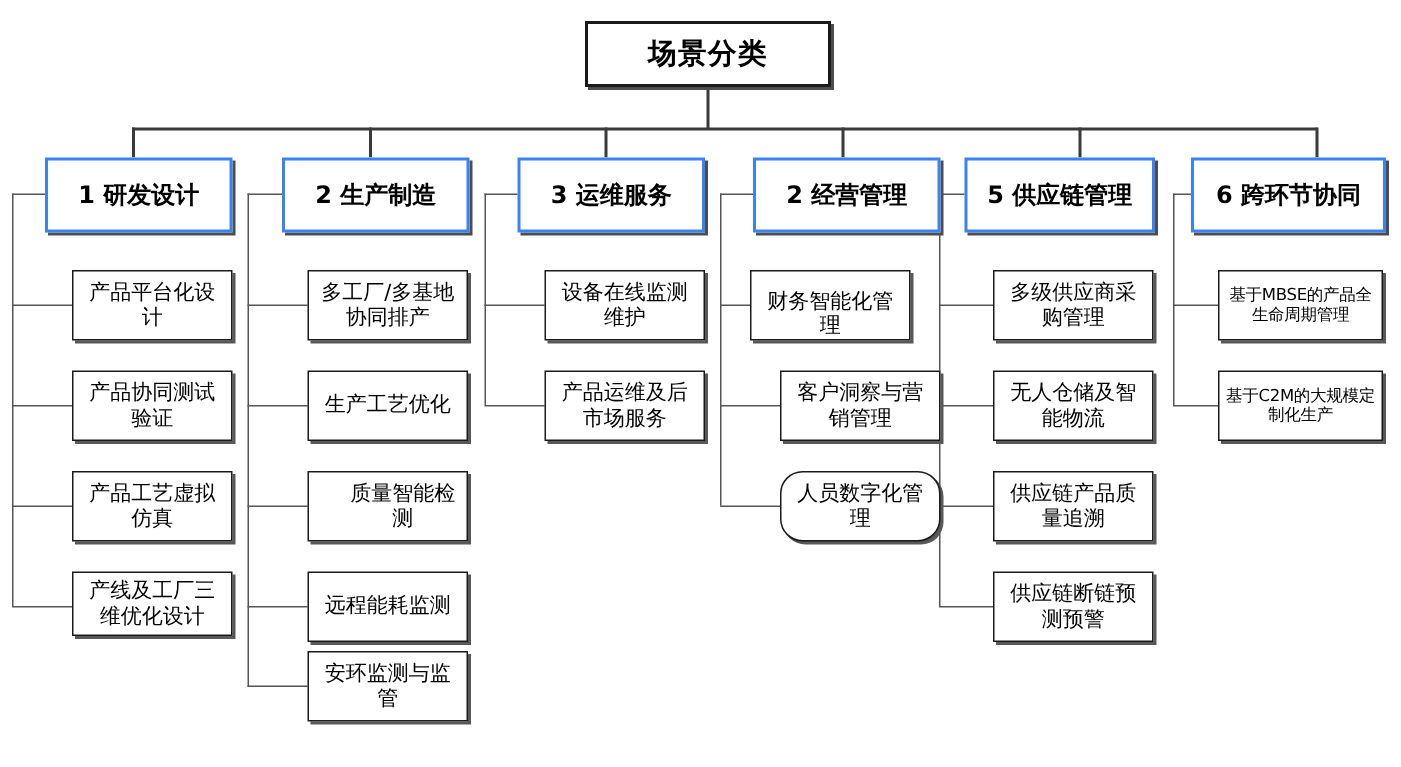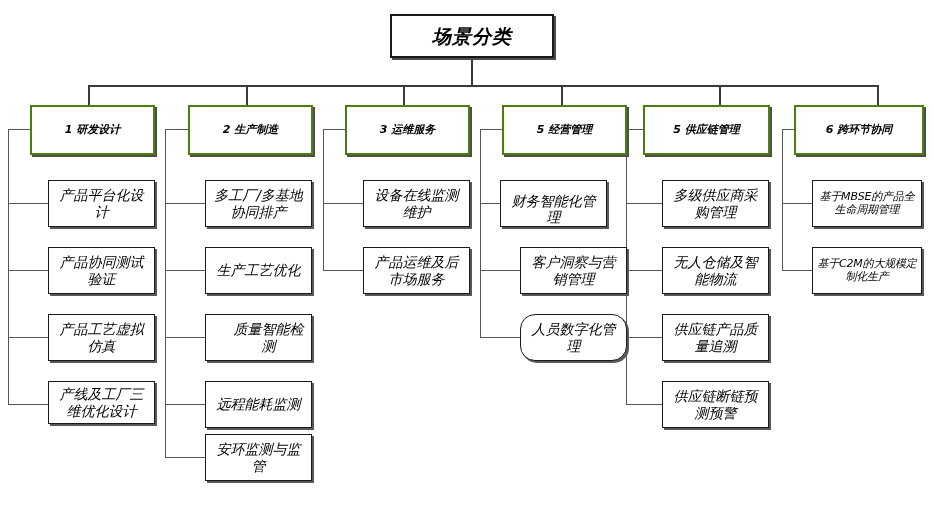--- a/index.html
+++ b/index.html
@@ -29,35 +29,34 @@
     text-align: center;
     color: #000000;
     z-index: 5;
   }
   .node .label {
     display: block;
     width: 100%;
     padding: 0 4px;
     box-sizing: border-box;
     line-height: 1.18;
-    font-style: italic;
   }
 
   .root {
     border: 2px solid #1a1a1a;
     box-shadow: 2px 2px 0 #4d4d4d;
     font-weight: bold;
     font-size: 19px;
     letter-spacing: 1px;
   }
   .header {
-    border: 2px solid #4d7c0f;
+    border: 2px solid #3b82f6;
     box-shadow: 2px 2px 0 #4d4d4d;
     font-weight: bold;
-    font-size: 11px;
+    font-size: 16px;
   }
   .leaf {
     border: 1.6px solid #1a1a1a;
     box-shadow: 2px 2px 0 #585858;
     font-weight: normal;
     font-size: 14px;
   }
   .leaf.tight .label {
     font-size: 11px;
     letter-spacing: -0.2px;
@@ -160,21 +159,21 @@
   <div class="node leaf" style="left:363px; top:180px; width:107px; height:47px;">
     <span class="label">设备在线监测维护</span>
   </div>
 
   <div class="line hline" style="left:323px; top:270px; width:42px; height:1.4px;"></div>
   <div class="node leaf" style="left:363px; top:247px; width:107px; height:47px;">
     <span class="label">产品运维及后市场服务</span>
   </div>
 
   <div class="node header" style="left:502px; top:105px; width:125px; height:50px;">
-    <span class="label">5 经营管理</span>
+    <span class="label">2 经营管理</span>
   </div>
   <div class="line hline" style="left:480px; top:129px; width:24px; height:1.4px;"></div>
   <div class="line vline" style="left:480px; top:129px; width:1.4px; height:208px;"></div>
 
   <div class="line hline" style="left:480px; top:203px; width:42px; height:1.4px;"></div>
   <div class="node leaf" style="left:500px; top:180px; width:107px; height:47px;align-items:flex-end;">
     <span class="label">财务智能化管理</span>
   </div>
 
   <div class="line hline" style="left:480px; top:270px; width:42px; height:1.4px;"></div>

